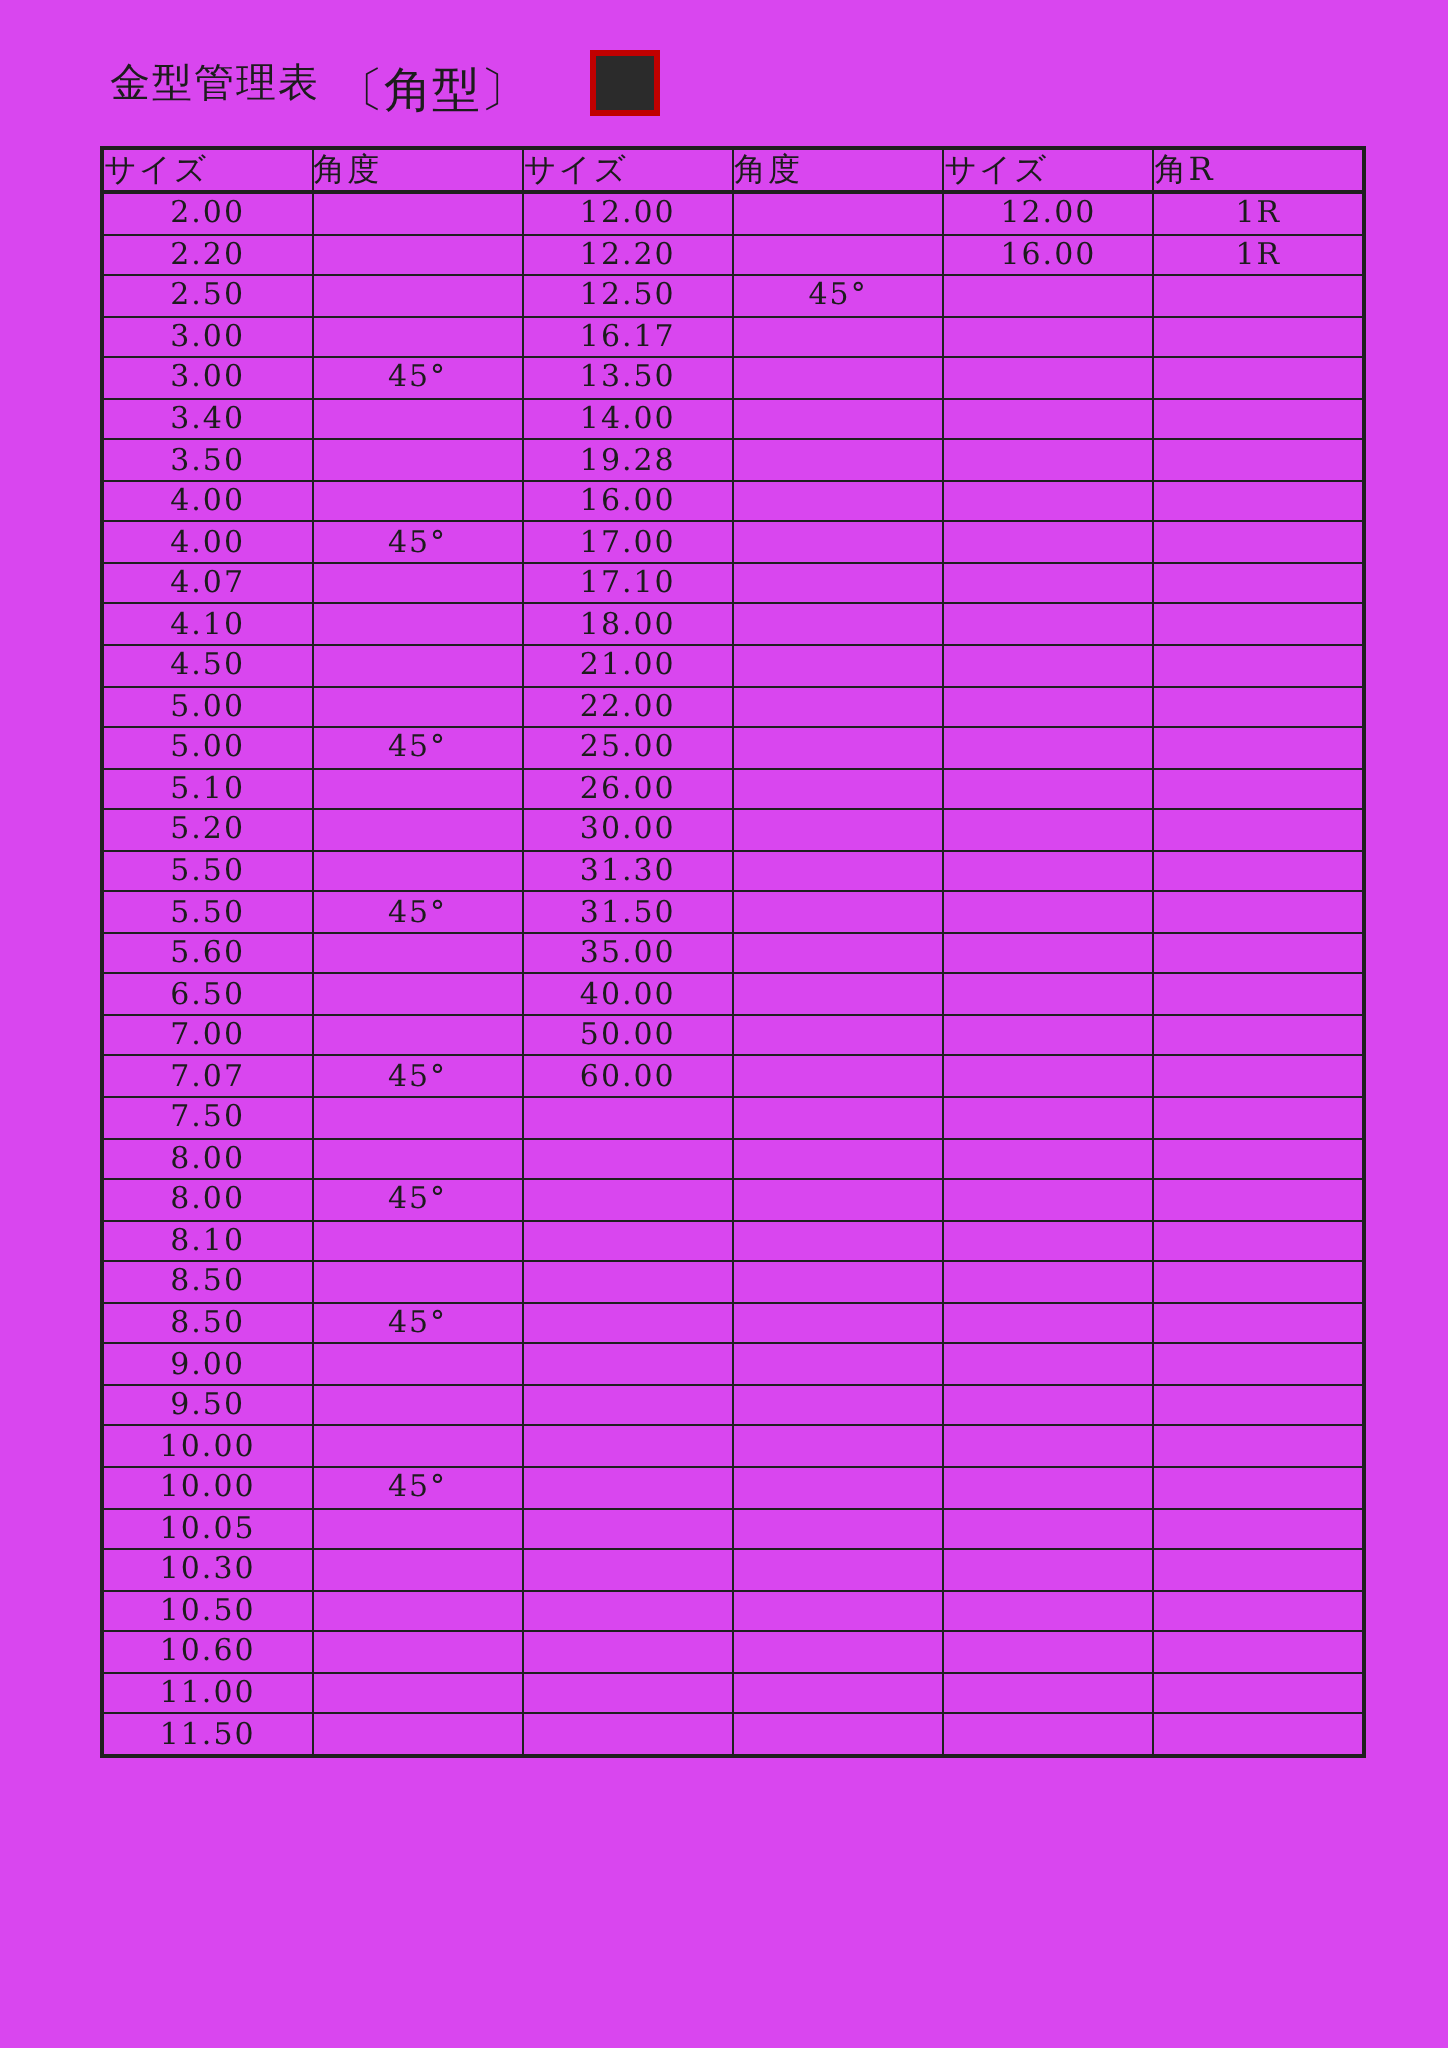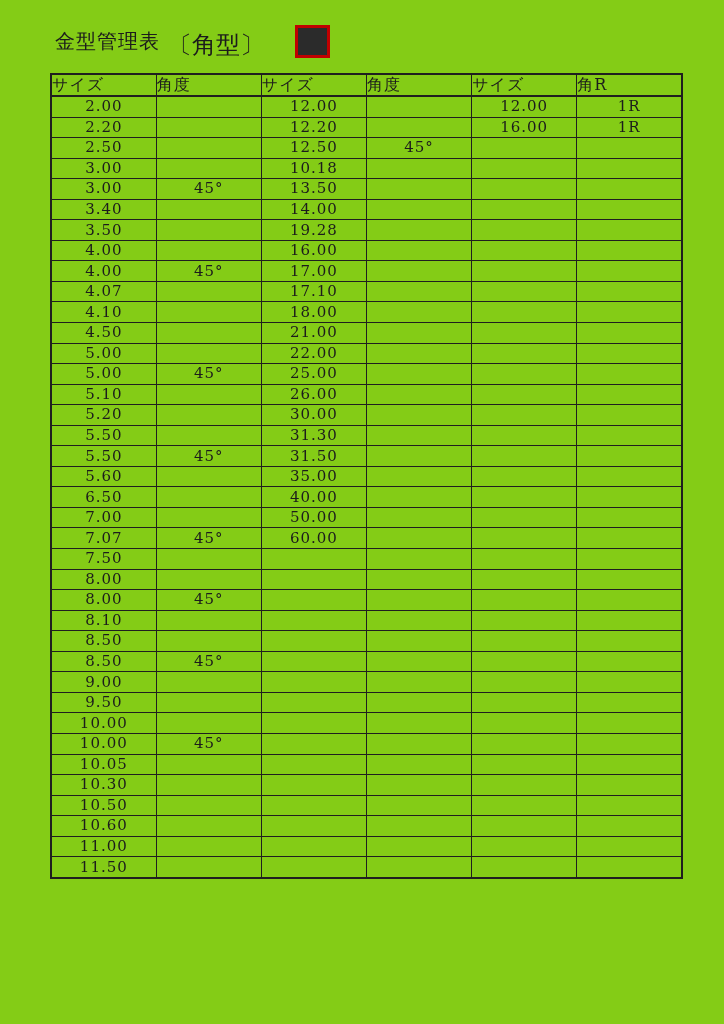--- a/index.html
+++ b/index.html
@@ -4,21 +4,21 @@
 <style>
   html, body {
     margin: 0;
     padding: 0;
     background: #ffffff;
   }
   .page {
     position: relative;
     width: 724px;
     height: 1024px;
-    background: #84cc16;
+    background: #d946ef;
     font-family: "DejaVu Serif", "Liberation Serif", serif;
     color: #1c1c1c;
     overflow: hidden;
   }
   .doc-title {
     position: absolute;
     left: 55px;
     top: 28px;
     font-size: 20px;
     letter-spacing: 1px;
@@ -120,21 +120,21 @@
           <td>2.50</td>
           <td></td>
           <td>12.50</td>
           <td>45°</td>
           <td></td>
           <td></td>
         </tr>
         <tr>
           <td>3.00</td>
           <td></td>
-          <td>10.18</td>
+          <td>16.17</td>
           <td></td>
           <td></td>
           <td></td>
         </tr>
         <tr>
           <td>3.00</td>
           <td>45°</td>
           <td>13.50</td>
           <td></td>
           <td></td>

